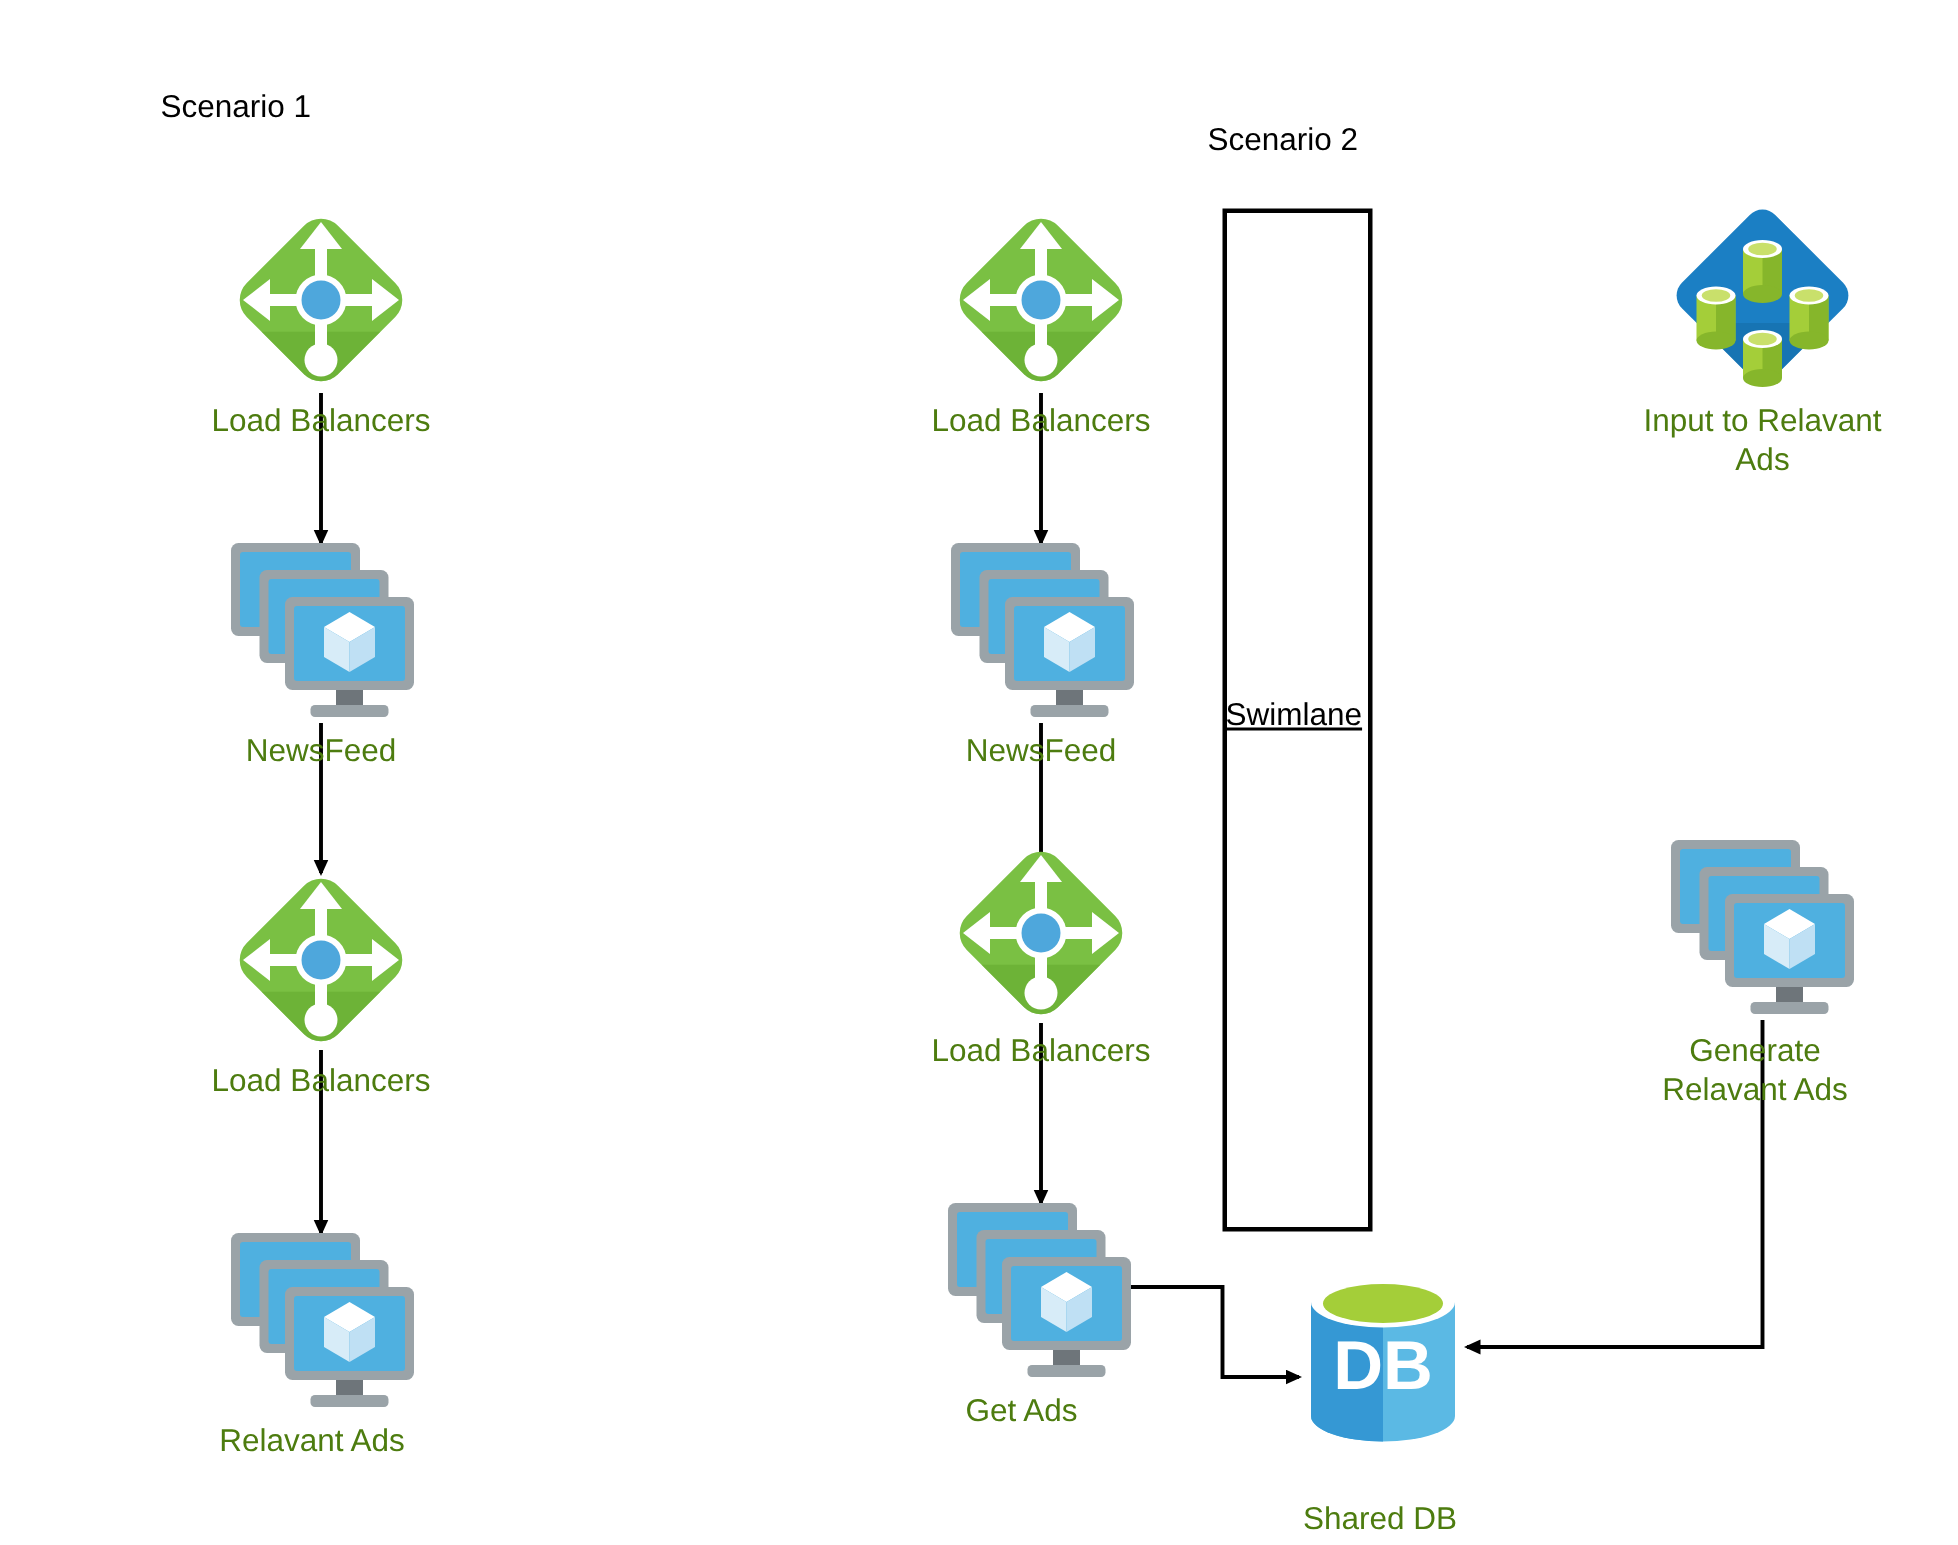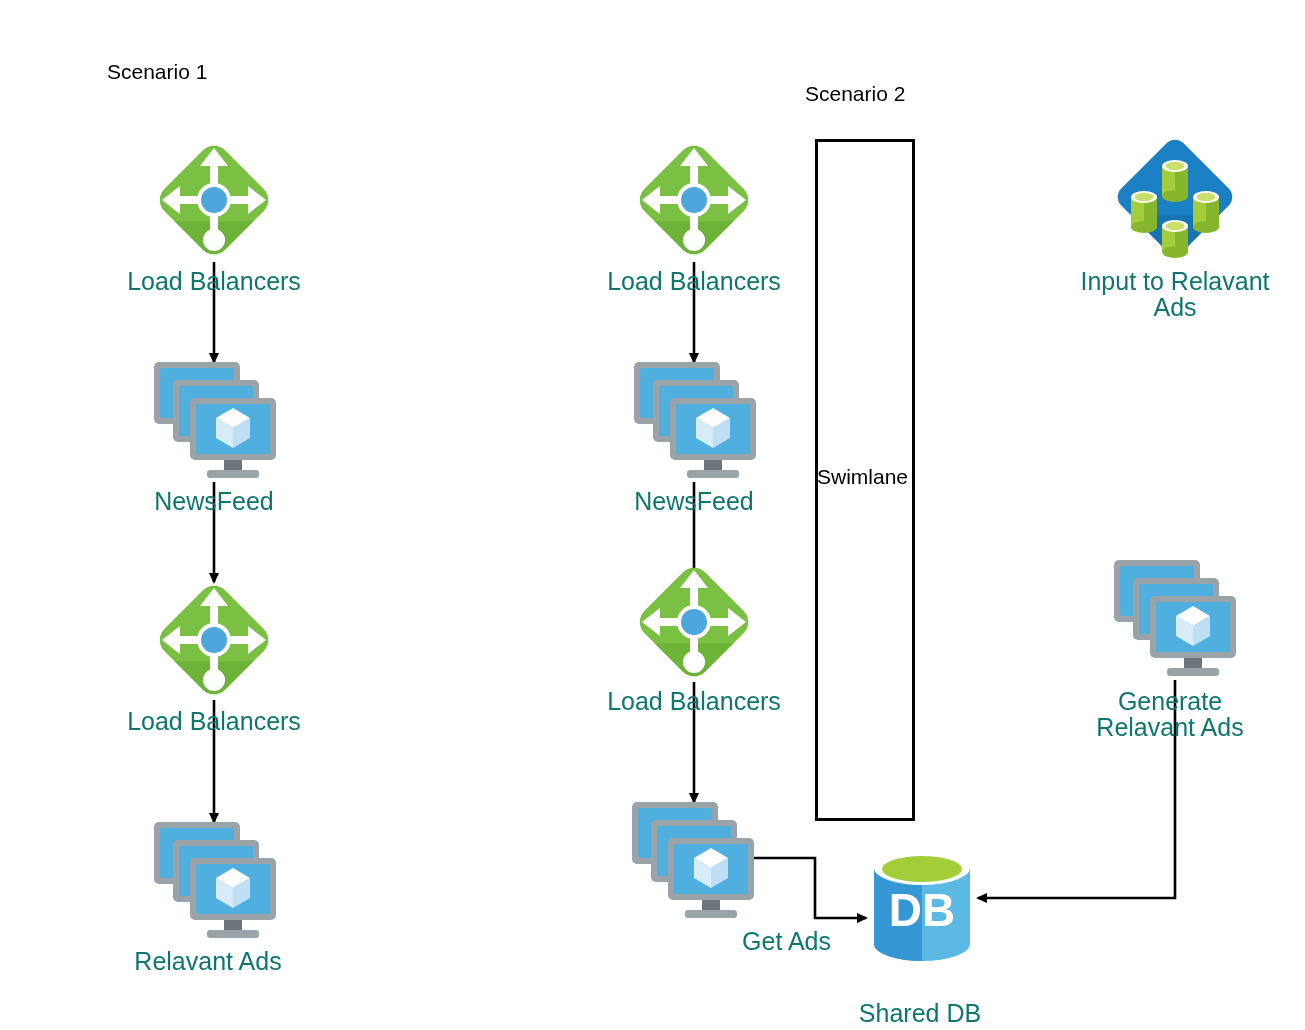--- a/index.html
+++ b/index.html
@@ -1,21 +1,21 @@
 <!DOCTYPE html>
 <html><head>
 <meta charset="utf-8">
 <style>
   html,body{margin:0;padding:0;background:#ffffff;}
   body{width:1305px;height:1030px;position:relative;overflow:hidden;
        font-family:"Liberation Sans","DejaVu Sans",sans-serif;color:#000;}
   #canvas{position:absolute;left:0;top:0;width:1305px;height:1030px;}
   .node{position:absolute;}
-  .label{position:absolute;text-align:center;font-size:25px;line-height:26px;
-         color:#0f766e;white-space:pre;}
+  .label{position:absolute;text-align:center;font-size:21px;line-height:26px;
+         color:#4d7c0f;white-space:pre;}
   .sec-title{position:absolute;font-size:21px;line-height:24px;color:#000;}
   .swimlane-box{position:absolute;border:3px solid #000;background:#fff;box-sizing:border-box;}
   .swimlane-label{position:absolute;font-size:21px;line-height:24px;color:#000;white-space:nowrap;}
   svg{display:block;overflow:visible;}
   .edge-layer{position:absolute;left:0;top:0;width:1305px;height:1030px;pointer-events:none;}
 </style>
 </head>
 <body>
 
 <div id="canvas">
@@ -37,21 +37,21 @@
     <line x1="694" y1="262" x2="694" y2="362" stroke="#000" stroke-width="2.6" marker-end="url(#arw)"></line>
     <line x1="694" y1="482" x2="694" y2="582" stroke="#000" stroke-width="2.6" marker-end="url(#arw)"></line>
     <line x1="694" y1="682" x2="694" y2="802" stroke="#000" stroke-width="2.6" marker-end="url(#arw)"></line>
 
     <path d="M754,858 L815,858 L815,918 L866,918" fill="none" stroke="#000" stroke-width="2.6" marker-end="url(#arw)"></path>
 
     <path d="M1175,680 L1175,898 L978,898" fill="none" stroke="#000" stroke-width="2.6" marker-end="url(#arw)"></path>
   </svg>
 
   <div class="swimlane-box" style="left:815px;top:139px;width:100px;height:682px;"></div>
-  <div class="swimlane-label" style="left:817px;top:465px;">Swimlane</div>
+  <div class="swimlane-label" style="left:817px;top:465px;text-decoration:underline;">Swimlane</div>
 
   <div class="node" style="left:152px;top:138px;width:124px;height:124px;">
     <svg width="124" height="124" viewBox="0 0 124 124">
       <g transform="translate(62,62) rotate(45) translate(-43,-43)">
         <rect x="0" y="0" width="86" height="86" rx="16" ry="16" fill="#7AC043"></rect>
         <path d="M86,30 L86,70 A16,16 0 0 1 70,86 L30,86 Z" fill="#63A82E" opacity="0.55"></path>
       </g>
       <g fill="#FFFFFF" transform="translate(62,62)">
         <path d="M-4,-42 L4,-42 L4,-10 L-4,-10 Z"></path>
         <path d="M0,-52 L14,-34 L-14,-34 Z"></path>
@@ -217,21 +217,21 @@
         <g transform="translate(81,70)">
           <path d="M0,-20 L17,-10 L0,0 L-17,-10 Z" fill="#FFFFFF"></path>
           <path d="M-17,-10 L0,0 L0,20 L-17,10 Z" fill="#D7ECF8"></path>
           <path d="M17,-10 L0,0 L0,20 L17,10 Z" fill="#BFE0F4"></path>
         </g>
         <rect x="72" y="102" width="18" height="11" fill="#6E757A"></rect>
         <rect x="55" y="112" width="52" height="8" rx="3" fill="#9AA3A8"></rect>
       </g>
     </svg>
   </div>
-  <div class="label" style="left:531px;top:928px;width:300px;text-align:right;">Get Ads</div>
+  <div class="label" style="left:531px;top:928px;width:300px;">Get Ads</div>
 
   <div class="node" style="left:1112px;top:134px;width:126px;height:126px;">
     <svg width="126" height="126" viewBox="0 0 126 126">
       <g transform="translate(63,63) rotate(45) translate(-44,-44)">
         <rect x="0" y="0" width="88" height="88" rx="12" ry="12" fill="#1B7FC4"></rect>
         <path d="M88,26 L88,76 A12,12 0 0 1 76,88 L26,88 Z" fill="#13699F" opacity="0.45"></path>
       </g>
       <g>
         <g transform="translate(63,32)">
           <rect x="-13" y="0" width="26" height="30" fill="#A4CE39"></rect>

